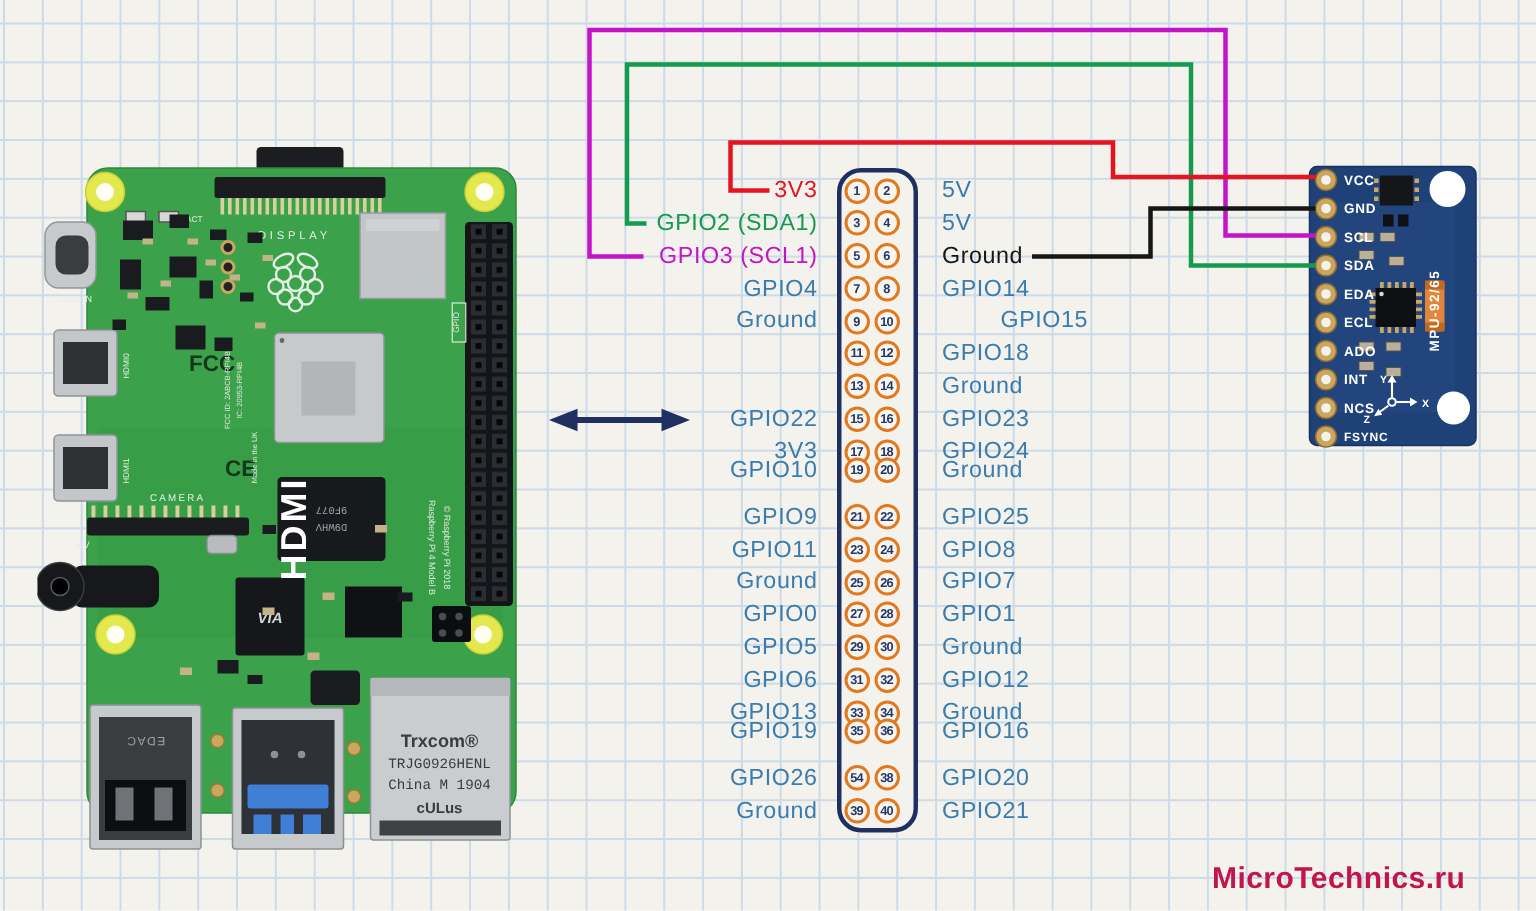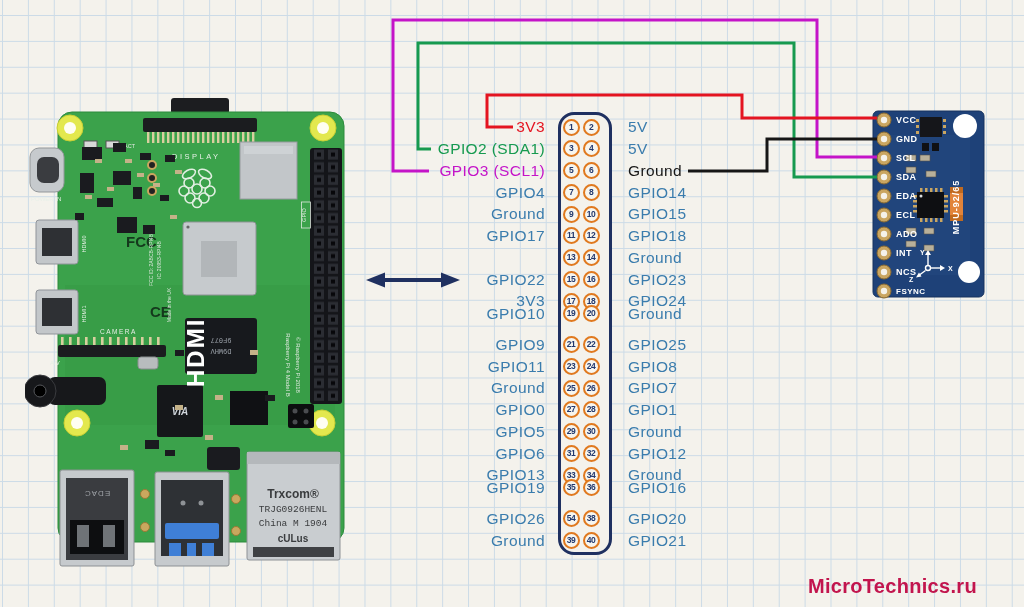--- a/index.html
+++ b/index.html
@@ -312,24 +312,23 @@
       <div class="pin-row" style="top: 181.58px;">
         <span class="plabel left" style="color: rgb(58, 124, 173);">GPIO4</span>
         <span class="pcircle c1">7</span>
         <span class="pcircle c2">8</span>
         <span class="plabel right" style="color: rgb(58, 124, 173);">GPIO14</span>
       </div>
       <div class="pin-row" style="top: 203.33px;">
         <span class="plabel left" style="color: rgb(58, 124, 173);">Ground</span>
         <span class="pcircle c1">9</span>
         <span class="pcircle c2">10</span>
-        <span class="plabel right" style="color: rgb(58, 124, 173);">GPIO15</span>
+        <span class="plabel right" style="color: rgb(58, 124, 173); margin-left: 39px;">GPIO15</span>
       </div>
       <div class="pin-row" style="top: 225.08px;">
-        <span class="plabel left" style="color: rgb(58, 124, 173);">GPIO17</span>
         <span class="pcircle c1">11</span>
         <span class="pcircle c2">12</span>
         <span class="plabel right" style="color: rgb(58, 124, 173);">GPIO18</span>
       </div>
       <div class="pin-row" style="top: 246.83px;">
         <span class="pcircle c1">13</span>
         <span class="pcircle c2">14</span>
         <span class="plabel right" style="color: rgb(58, 124, 173);">Ground</span>
       </div>
       <div class="pin-row" style="top: 268.58px; padding-left: 32px;">

